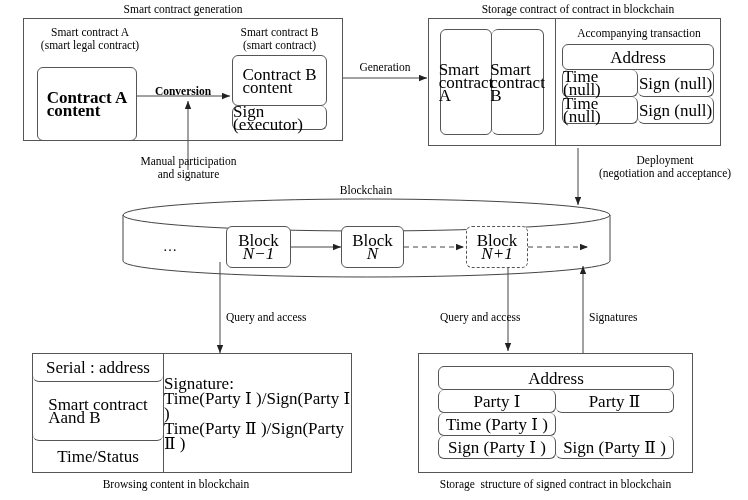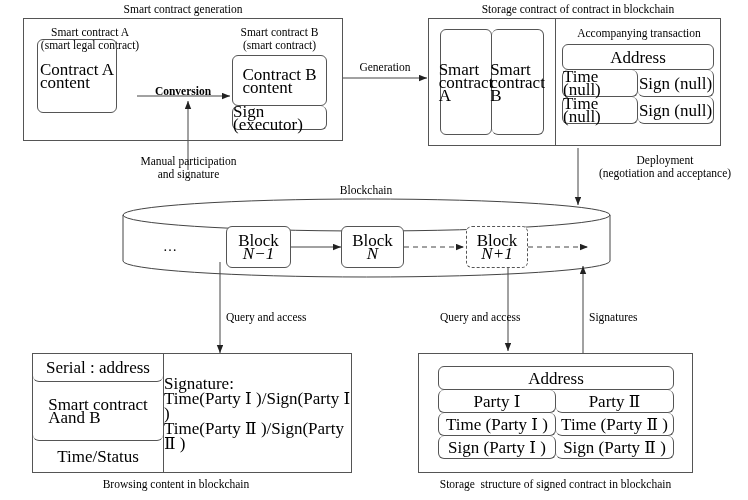--- a/index.html
+++ b/index.html
@@ -55,21 +55,21 @@
     </g>
   </svg>
 
   <div class="lbl" style="left:23px;top:3px;width:320px;">Smart contract generation</div>
 
   <div class="box" style="left:23px;top:18px;width:320px;height:123px;"></div>
 
   <div class="lbl" style="left:30px;top:26px;width:120px;">Smart contract A</div>
   <div class="lbl" style="left:24px;top:39px;width:132px;">(smart legal contract)</div>
 
-  <div class="cell bdr" style="left:37px;top:39px;width:80px;height:74px;white-space:pre-line;">Contract A
+  <div class="cell bdr" style="left:37px;top:67px;width:100px;height:74px;white-space:pre-line;font-weight:bold;">Contract A
 content</div>
 
   <div class="lbl" style="left:143px;top:85px;width:80px;font-weight:bold;">Conversion</div>
 
   <div class="lbl" style="left:222px;top:26px;width:115px;">Smart contract B</div>
   <div class="lbl" style="left:222px;top:39px;width:115px;">(smart contract)</div>
 
   <div class="cell bdr" style="left:232px;top:55px;width:95px;height:51px;white-space:pre-line;">Contract B
 content</div>
   <div class="cell bdr" style="left:232px;top:106px;width:95px;height:24px;border-top:none;">Sign (executor)</div>
@@ -144,20 +144,19 @@
   <div class="lbl" style="left:16px;top:478px;width:320px;">Browsing content in blockchain</div>
 
   <div class="box" style="left:418px;top:353px;width:275px;height:120px;"></div>
 
   <div class="cell bdr" style="left:438px;top:366px;width:236px;height:24px;">Address</div>
 
   <div class="cell bdr" style="left:438px;top:390px;width:118px;height:23px;border-top:none;">Party Ⅰ</div>
   <div class="cell bdr" style="left:556px;top:390px;width:118px;height:23px;border-top:none;border-left:none;">Party Ⅱ</div>
 
   <div class="cell bdr" style="left:438px;top:413px;width:118px;height:23px;border-top:none;">Time (Party Ⅰ )</div>
-  <div class="cell bdr" style="left:556px;top:413px;width:118px;height:23px;border-top:none;border-left:none;">Time (Party Ⅱ )</div>
 
   <div class="cell bdr" style="left:438px;top:436px;width:118px;height:23px;border-top:none;">Sign (Party Ⅰ )</div>
   <div class="cell bdr" style="left:556px;top:436px;width:118px;height:23px;border-top:none;border-left:none;">Sign (Party Ⅱ )</div>
 
   <div class="lbl" style="left:413px;top:478px;width:285px;">Storage  structure of signed contract in blockchain</div>
 
 </div>
 
 </body></html>

